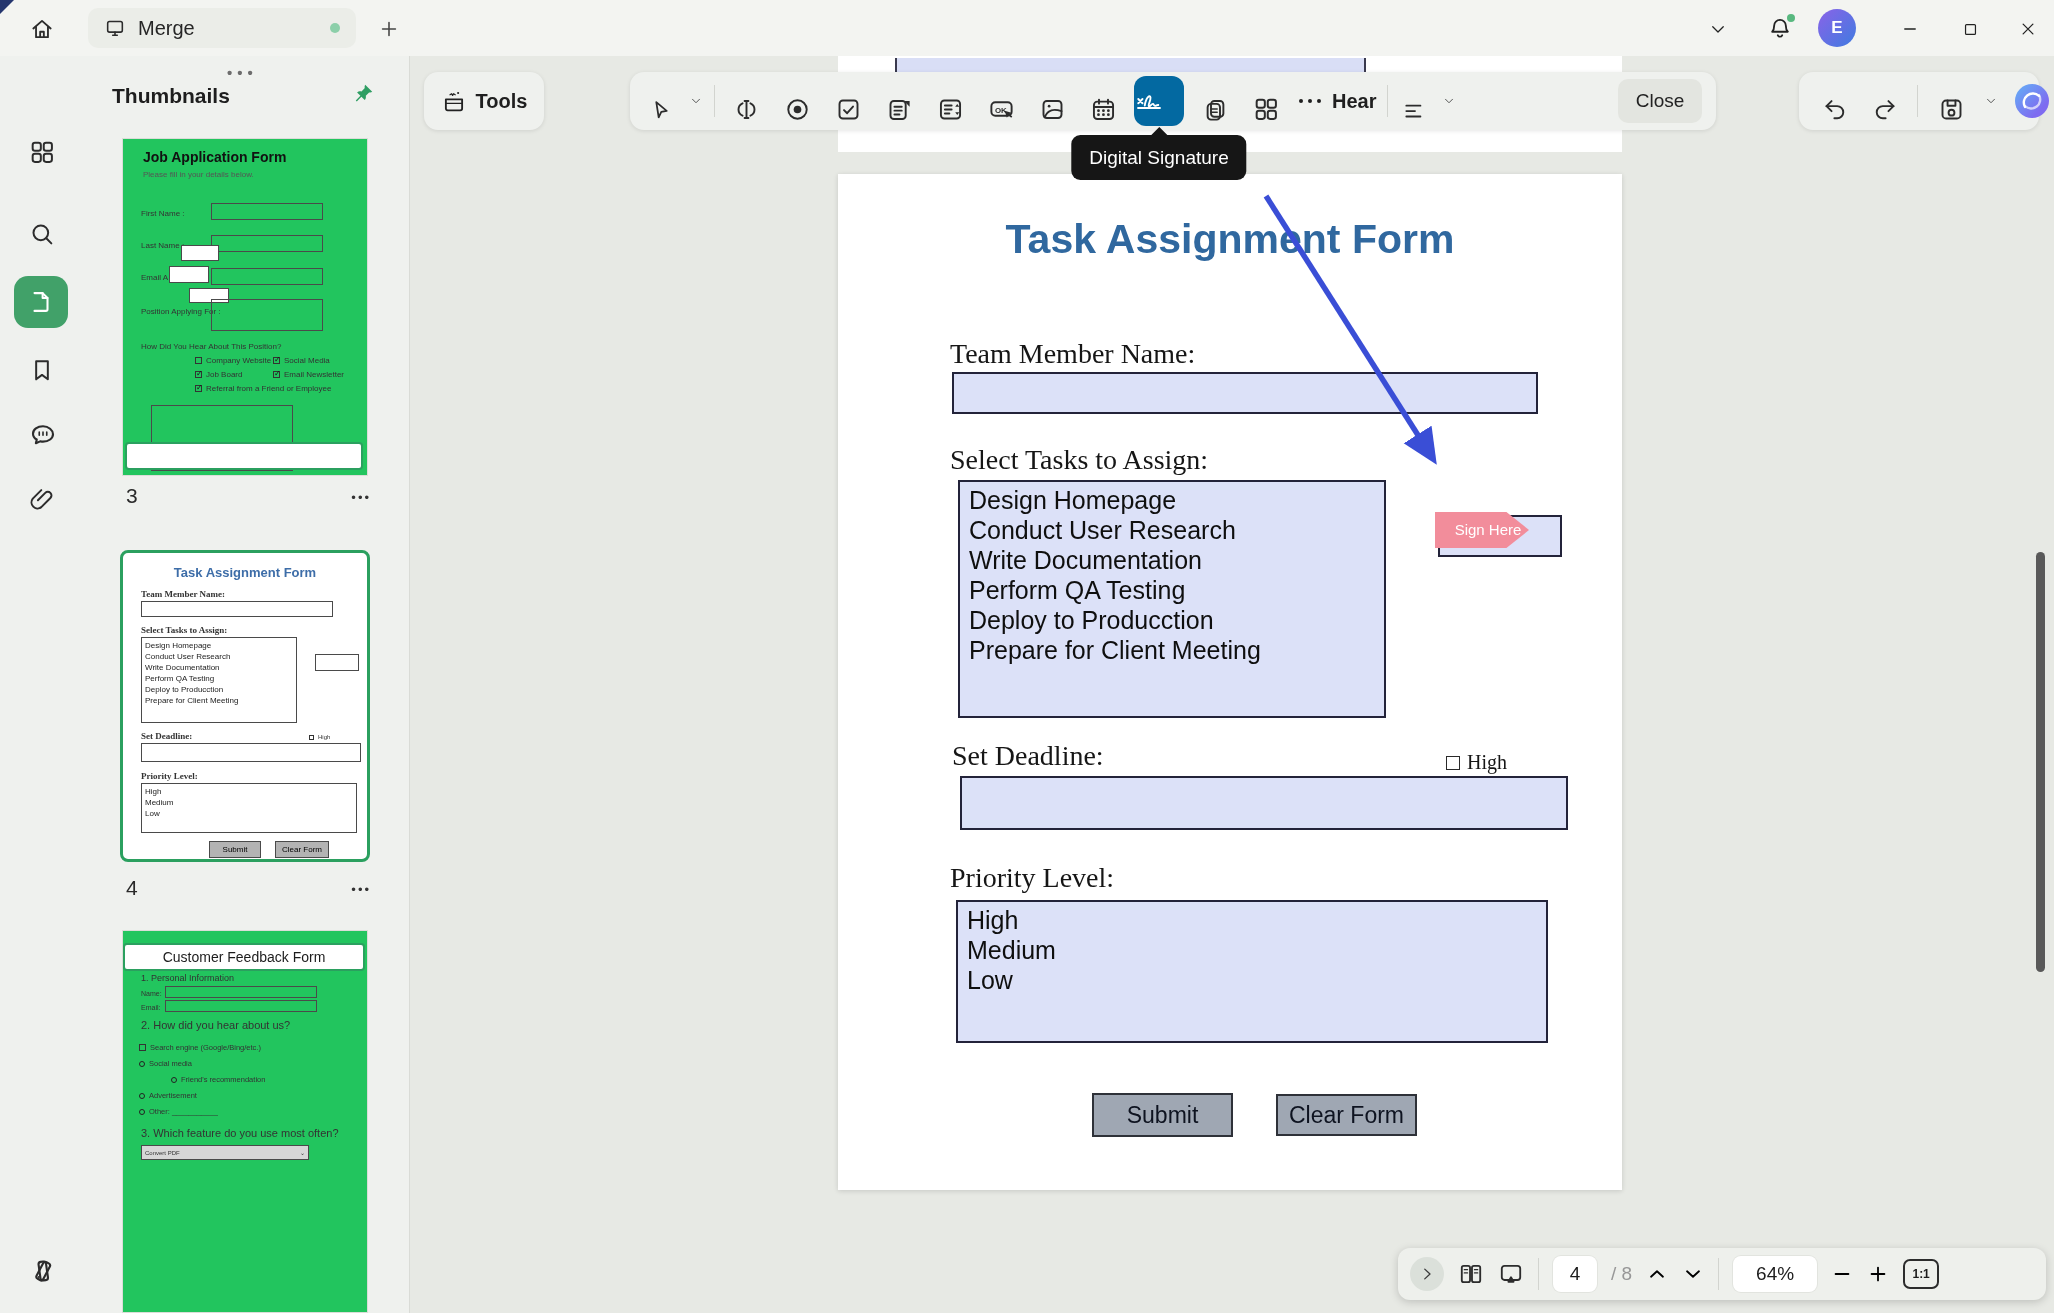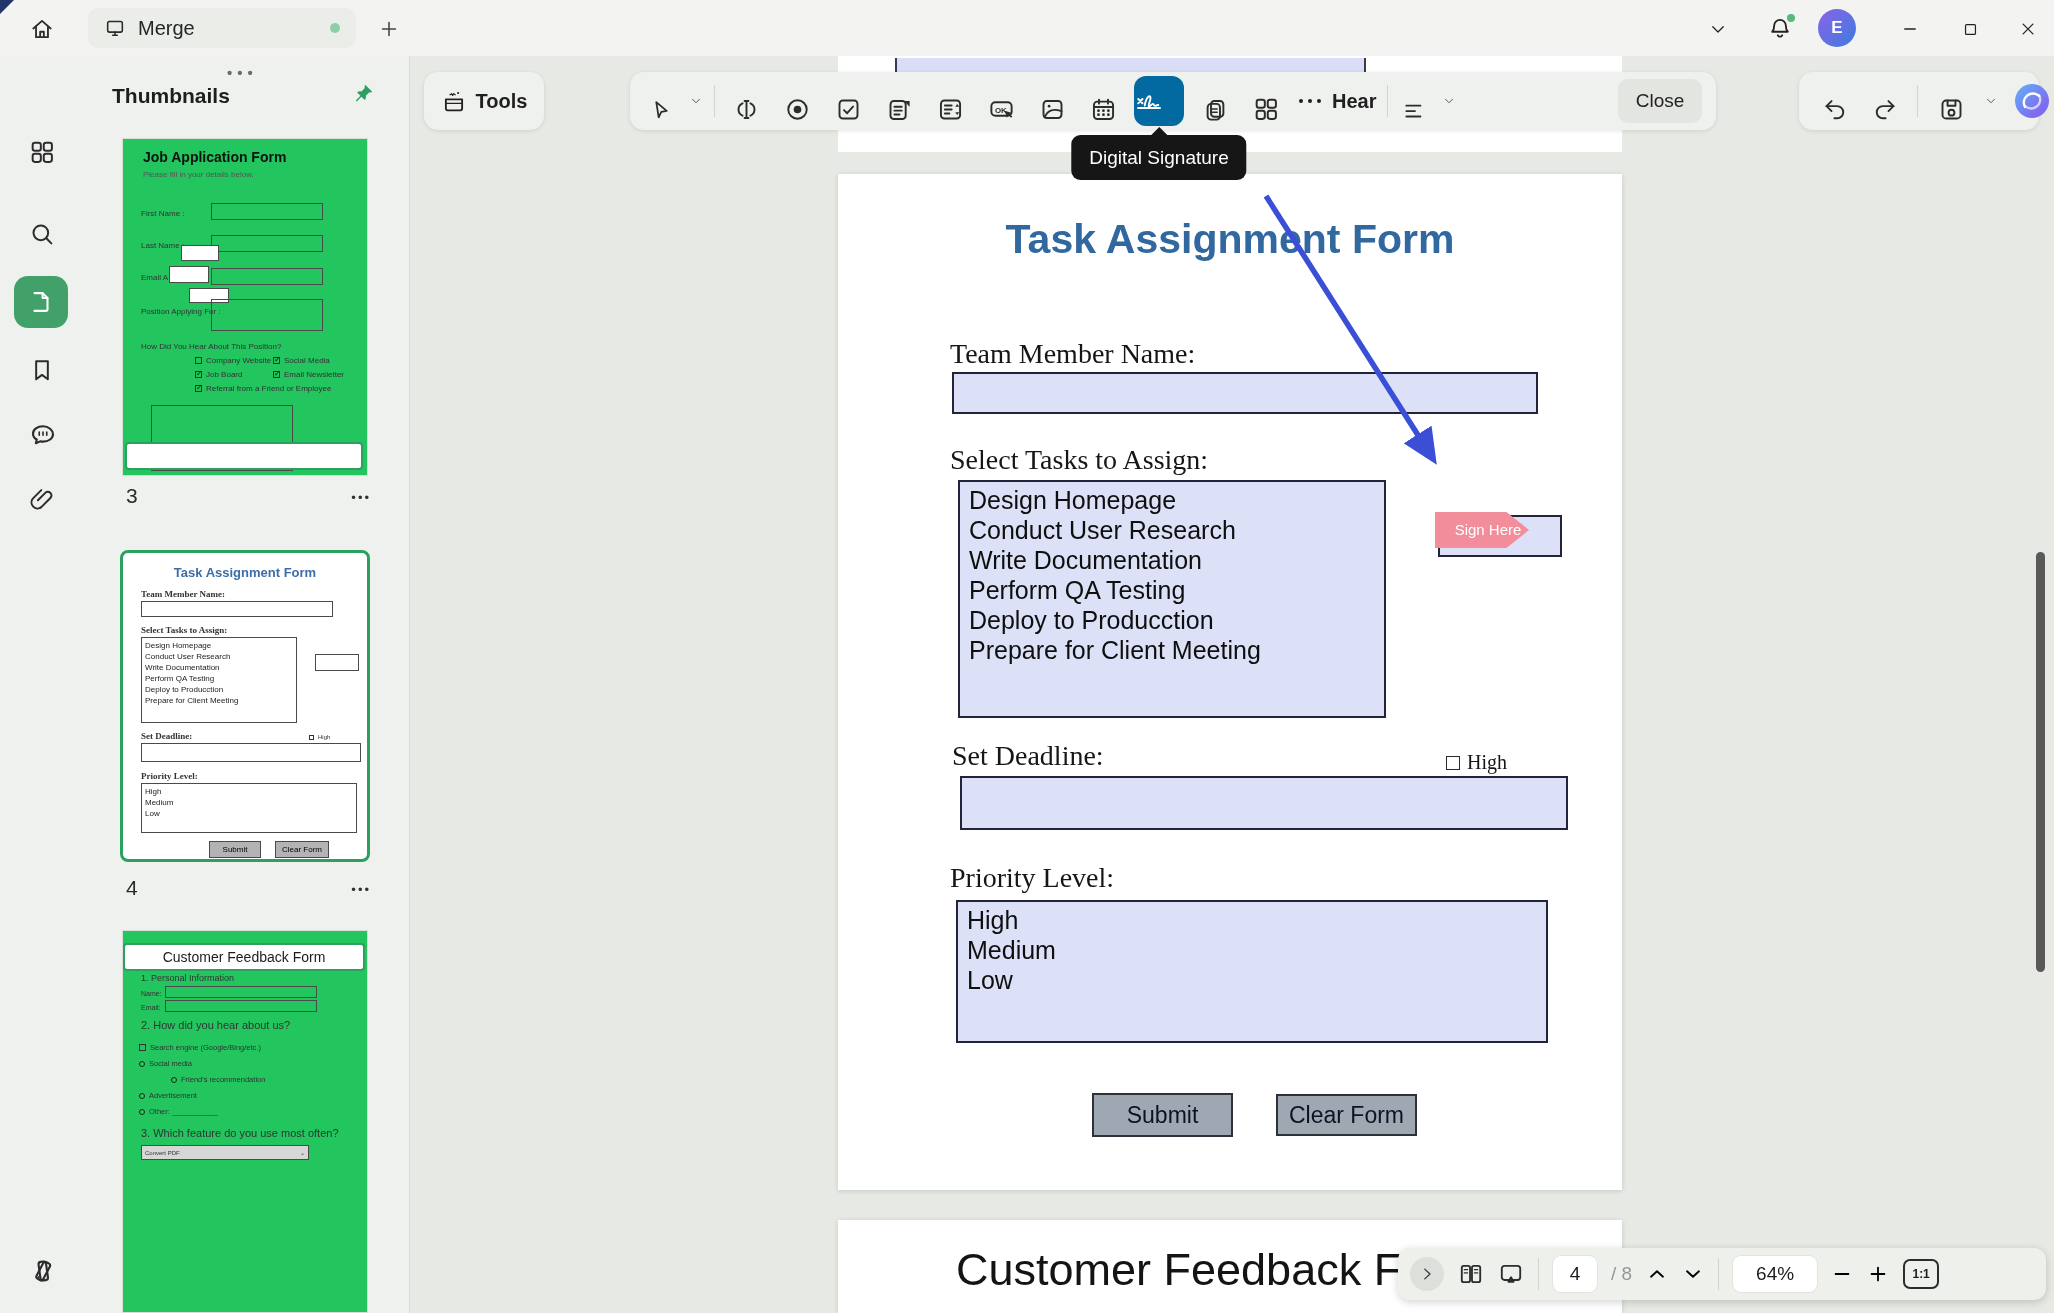--- a/index.html
+++ b/index.html
@@ -343,23 +343,20 @@
     </div>
 
     <div class="formbtn" style="left:254px; top:919px; width:141px; height:44px;">
         <span>Submit</span>
       </div>
     <div class="formbtn" style="left:438px; top:920px; width:141px; height:42px;">
         <span>Clear Form</span>
       </div>
   </div>
 
-  <div class="page" style="left:838px; top:1220px; width:784px; height:93px;">
-    <div class="next-title">Customer Feedback F</div>
-  </div>
 
   <div class="pill tools-pill">
     <svg class="ic" width="26" height="26" viewBox="0 0 24 24">
       <path d="M4.5 10.5h15V19a1.6 1.6 0 0 1-1.6 1.6H6.1A1.6 1.6 0 0 1 4.5 19z"></path>
       <path d="M4.5 14.2h15" style="stroke-width:1.2"></path>
       <path d="M8.3 6.2l1.5-.9.9 1.5.9-1.5 1.5.9" style="stroke-width:1.2"></path>
       <circle cx="15.8" cy="4.6" r="1" fill="currentColor" stroke="none"></circle>
     </svg>
     <span class="tools-label">Tools</span>
   </div>

